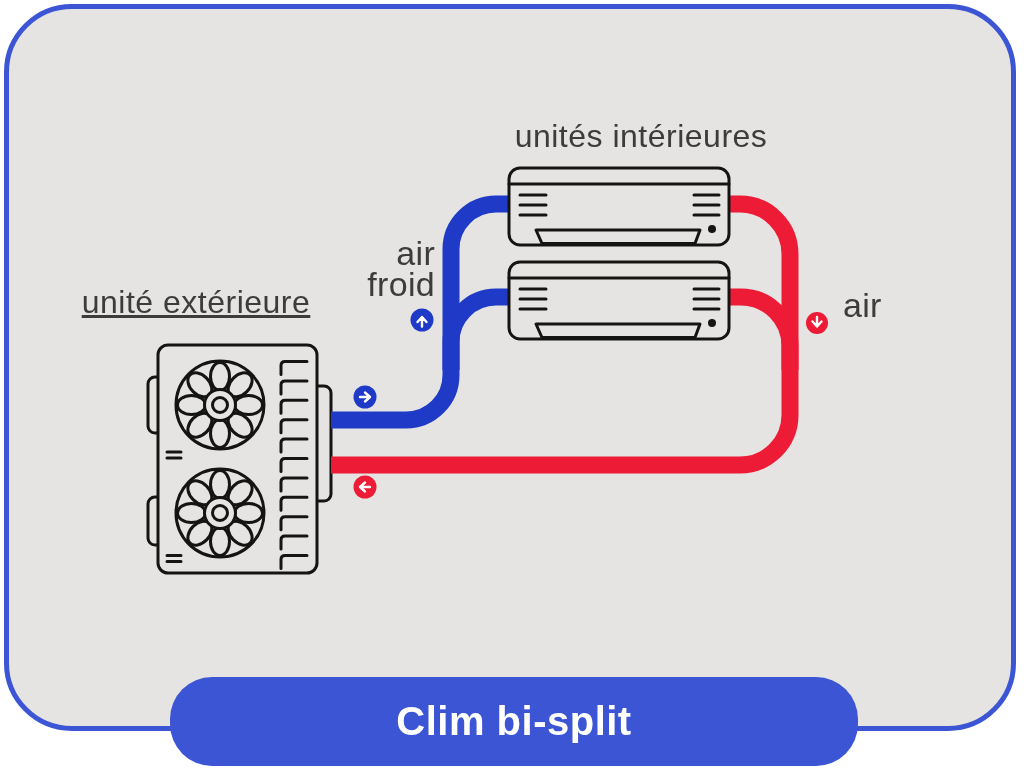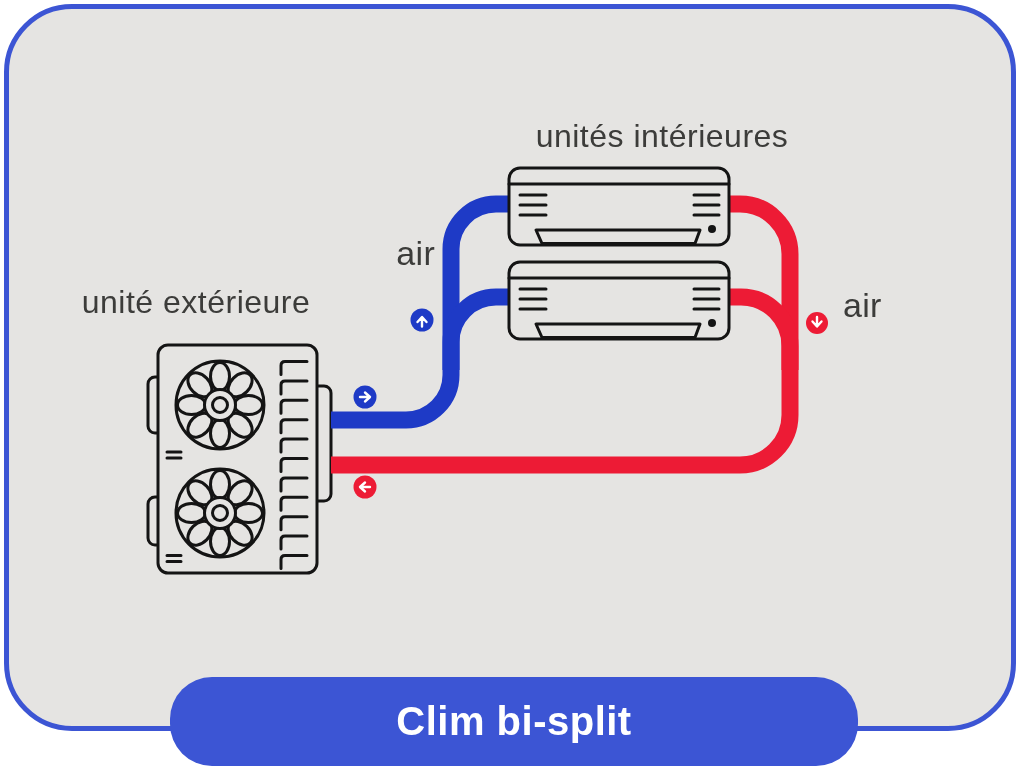--- a/index.html
+++ b/index.html
@@ -28,22 +28,22 @@
   .pipe{fill:none;stroke-width:17px;}
   .pipe-cold{stroke:var(--pipe-cold-blue);}
   .pipe-hot{stroke:var(--pipe-hot-red);}
   .flow-dot-cold{fill:var(--pipe-cold-blue);stroke:none;}
   .flow-dot-hot{fill:var(--pipe-hot-red);stroke:none;}
   .arrow-glyph{stroke:#ffffff;stroke-width:2.4;fill:none;stroke-linecap:round;stroke-linejoin:round;}
   .label{
     position:absolute;color:var(--label-text);
     font-size:32px;letter-spacing:0.5px;white-space:nowrap;
   }
-  .label-indoor{left:462px;top:118px;width:400px;text-align:center;}
-  .label-outdoor{left:16px;top:284px;width:360px;text-align:center;}
+  .label-indoor{left:441px;top:118px;width:400px;text-align:center;}
+  .label-outdoor{left:16px;top:284px;width:360px;text-align:center;text-decoration:underline;}
   .label-small{font-size:34px;line-height:31px;letter-spacing:0.3px;}
   .label-cold{left:300px;top:238px;width:135px;text-align:right;}
   .label-hot{left:843px;top:290px;width:140px;text-align:left;}
   .banner{
     position:absolute;left:170px;top:677px;width:688px;height:89px;
     background:var(--frame-blue);border-radius:42px;
     display:flex;align-items:center;justify-content:center;text-align:center;
   }
   .banner-title{
     color:var(--title-text);font-size:40px;font-weight:700;letter-spacing:0.5px;
@@ -155,20 +155,21 @@
       <circle class="flow-dot-hot" cx="817" cy="323" r="11"></circle>
       <path class="arrow-glyph" d="M817 317 V326 M812.5 321.5 L817 326.5 L821.5 321.5"></path>
     </g>
   </svg>
 
   <div class="label label-indoor">unités intérieures</div>
   <div class="label label-outdoor">unité extérieure</div>
 
   <div class="label label-small label-cold">
     <div>air</div>
+    <div>froid</div>
   </div>
 
   <div class="label label-small label-hot">
     <div>air</div>
   </div>
 
   <div class="banner">
     <span class="banner-title">Clim bi-split</span>
   </div>
 

